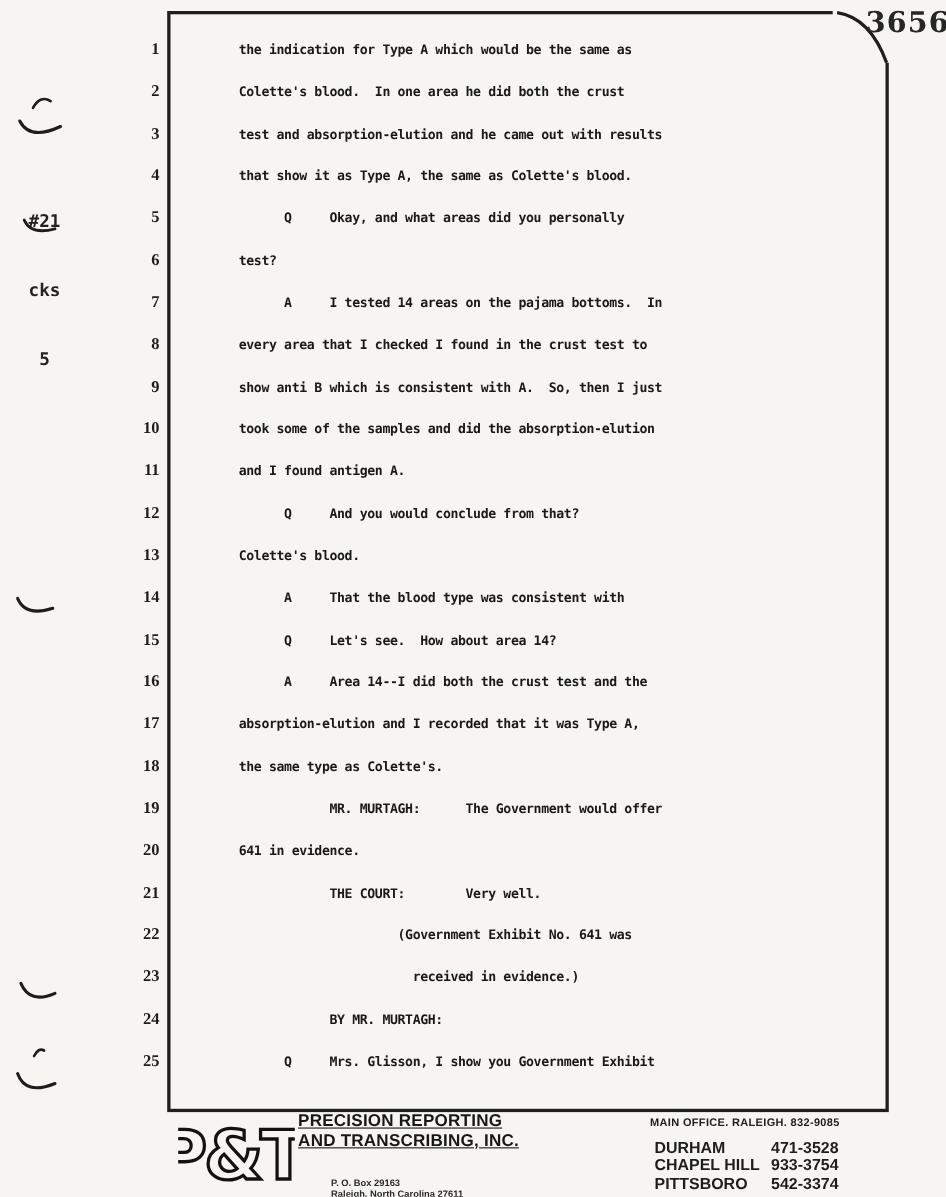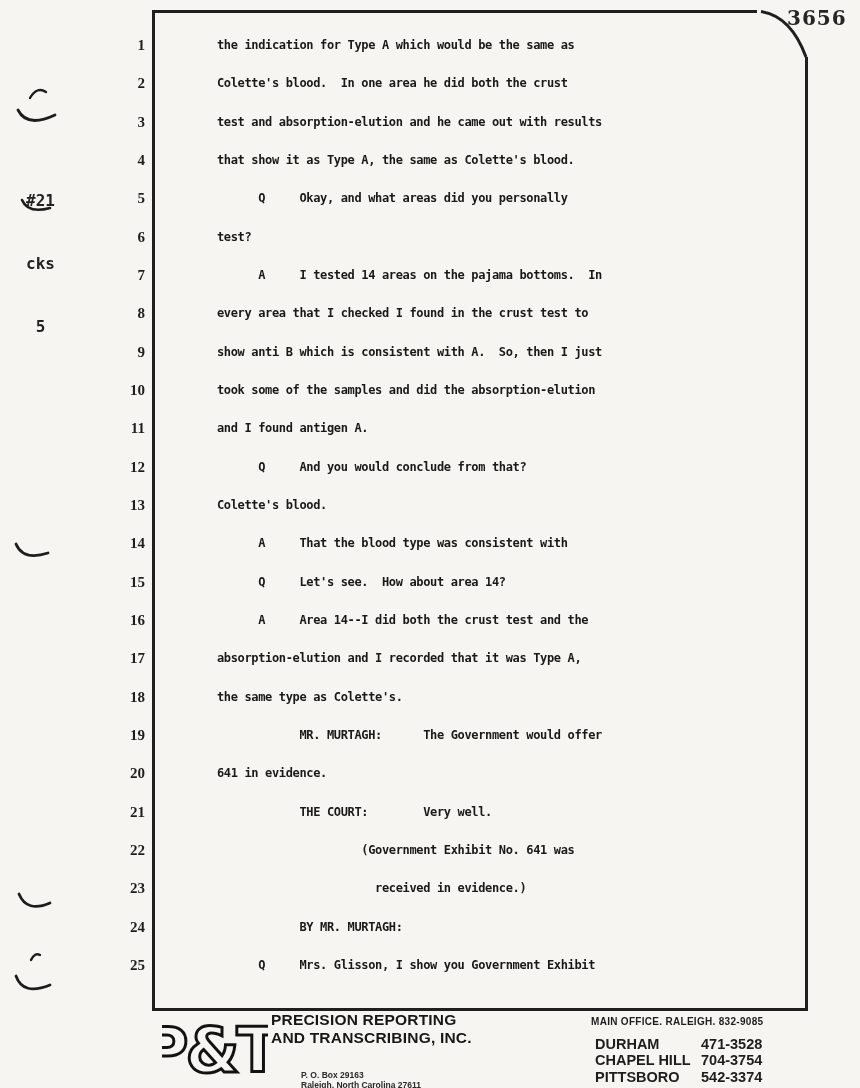--- a/index.html
+++ b/index.html
@@ -26,21 +26,21 @@
     background: #f6f5f1;
   }
   .corner-curve { position: absolute; left: 755px; top: 7px; }
 
   .page-number {
     position: absolute;
     left: 787px; top: 6px;
     width: 70px;
     font-family: "DejaVu Serif", serif;
     font-weight: bold;
-    font-size: 20px;
+    font-size: 26px;
     letter-spacing: 1px;
     color: #262626;
   }
 
   
   .line-numbers {
     position: absolute;
     left: 112px; top: 26px;
     width: 33px;
     text-align: right;
@@ -88,20 +88,21 @@
   .footer-logo { position: absolute; left: 162px; top: 1006px; }
   .company-name {
     position: absolute;
     left: 271px; top: 1011px;
     font-family: "Liberation Sans", sans-serif;
     font-weight: bold;
     font-size: 15.5px;
     line-height: 18px;
     letter-spacing: 0.2px;
     color: #171717;
+    text-decoration: underline;
   }
   .company-address {
     position: absolute;
     left: 301px; top: 1055px;
     font-family: "Liberation Sans", sans-serif;
     font-weight: bold;
     font-size: 8.5px;
     line-height: 10px;
     color: #2a2a2a;
     margin-top: 15px;
@@ -236,20 +237,20 @@
 
 <div class="main-office">MAIN OFFICE. RALEIGH. 832-9085</div>
 <div class="office-list">
   <div class="office-row">
     <span class="city">DURHAM</span>
     <span class="phone">471-3528</span>
   </div>
 
   <div class="office-row">
     <span class="city">CHAPEL HILL</span>
-    <span class="phone">704-3754</span>
+    <span class="phone">933-3754</span>
   </div>
 
   <div class="office-row">
     <span class="city">PITTSBORO</span>
     <span class="phone">542-3374</span>
   </div>
 </div>
 
 </body></html>

